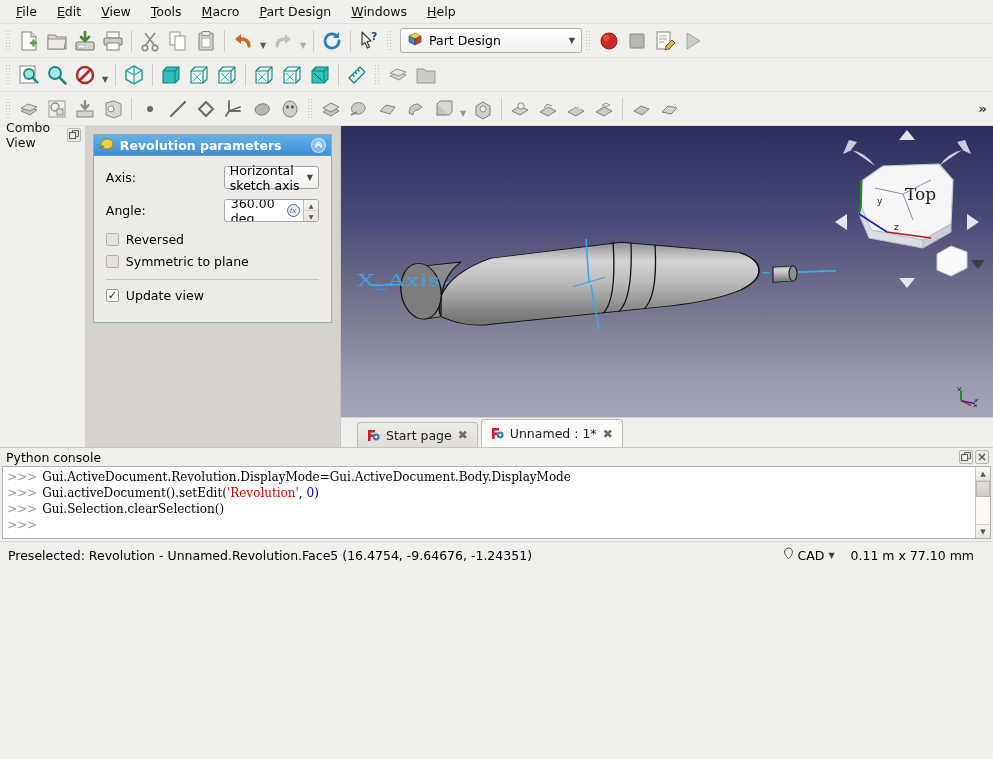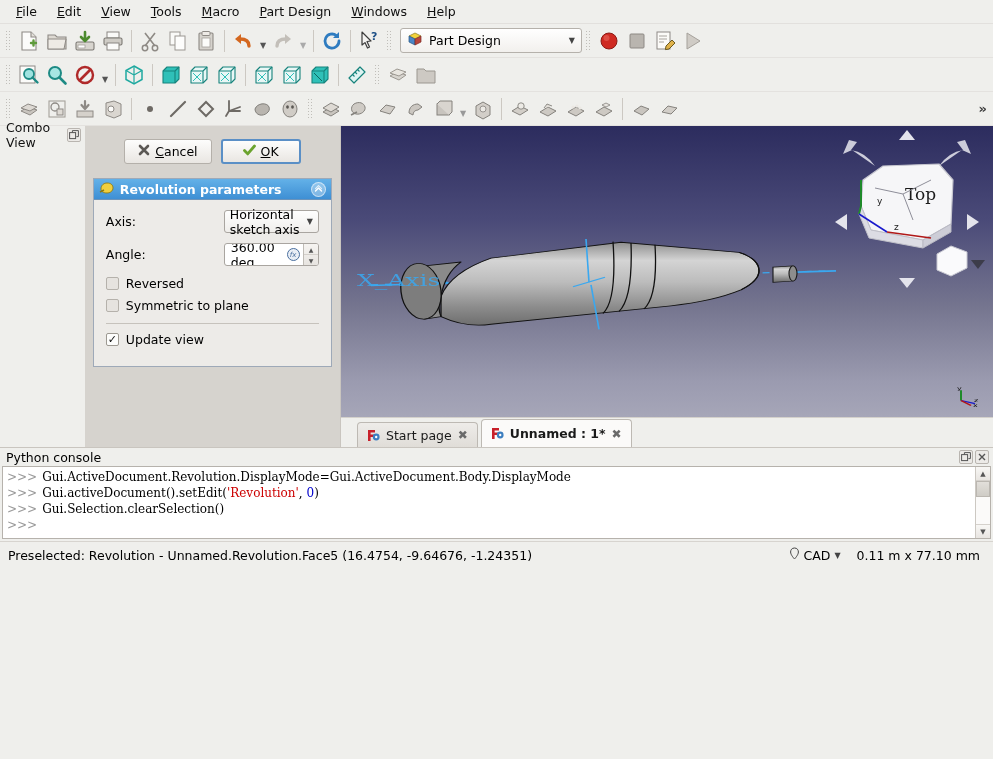--- a/index.html
+++ b/index.html
@@ -120,21 +120,21 @@
   
   .view-col { flex: 1 1 auto; display: flex; flex-direction: column; min-width: 0; background: #efefec; }
   .viewport { flex: 1 1 auto; position: relative; overflow: hidden;
               background: linear-gradient(180deg, #2c2c5e 0%, #4a4a78 32%, #75758f 62%, #9b9bb0 88%, #a6a6b8 100%); }
   .navcube { position: absolute; right: 6px; top: 2px; width: 160px; height: 165px; }
   .viewtabs { height: 30px; flex: 0 0 30px; display: flex; align-items: flex-end; padding-left: 16px;
               background: #efefec; border-top: 1px solid #d4d1cc; }
   .vtab { display: flex; align-items: center; gap: 6px; height: 25px; padding: 0 9px; font-size: 12.5px;
           border: 1px solid #bdb9b3; border-bottom: none; border-radius: 4px 4px 0 0;
           background: linear-gradient(#eeece9,#e0ddd8); margin-right: 3px; color: #1a1a1a; }
-  .vtab.active { background: #fbfaf9; height: 28px; font-weight: bold; }
+  .vtab.active { background: #fbfaf9; height: 28px; }
   .vtab .x { color: #6a6a6a; font-size: 12px; }
   .fc-logo { width: 13px; height: 13px; position: relative; flex: 0 0 13px; }
 
   
   .pyconsole { flex: 0 0 94px; display: flex; flex-direction: column; background: #efefec;
                border-top: 1px solid #c9c5bf; }
   .py-title { display: flex; align-items: center; height: 18px; padding: 0 4px 0 6px; font-size: 12.5px; }
   .py-title .t { flex: 1; }
   .py-body { flex: 1 1 auto; display: flex; background: #fff; border: 1px solid #b6b2ac; margin: 0 2px 2px 2px; min-height:0; }
   .py-lines { flex: 1 1 auto; padding: 2px 0 0 4px; overflow: hidden;
@@ -149,21 +149,21 @@
                     background: linear-gradient(#f8f7f5,#e8e5e1); border-bottom:1px solid #d5d1cc;}
   .py-scroll .arr.bot { border-bottom: none; border-top: 1px solid #d5d1cc; }
   .py-scroll .track { flex: 1; background: #fbfaf9; }
   .py-scroll .thumb { height: 16px; background: linear-gradient(#e2dfda,#cfccc6); border: 1px solid #bbb7b1; }
 
   
   .statusbar { height: 27px; flex: 0 0 27px; display: flex; align-items: center;
                background: #efefec; border-top: 1px solid #d7d4cf; padding: 8px 8px; font-size: 12.5px; }
   .statusbar .msg { flex: 1; }
   .status-cad { display: flex; align-items: center; gap: 4px; margin-right: 16px; }
-  .status-dim { margin-right: 5px; }
+  .status-dim { margin-right: 11px; }
 </style>
 </head>
 <body>
 
 <div id="app">
 
   <div class="menubar">
     <div class="menu-item"><u>F</u><span>ile</span></div>
     <div class="menu-item"><u>E</u><span>dit</span></div>
     <div class="menu-item"><u>V</u><span>iew</span></div>
@@ -534,38 +534,20 @@
         <span class="dock-btn">
           <svg width="10" height="10" viewBox="0 0 10 10">
               <rect x="0.6" y="2.6" width="6" height="6" fill="none" stroke="#555" stroke-width="1"></rect>
               <path d="M3.4 2.6V.6h6v6h-2" fill="none" stroke="#555" stroke-width="1"></path>
             </svg>
         </span>
       </div>
 
 
       <div class="tasks-area">
-        <div class="btn-row">
-          <div class="btn">
-            <span>
-              <svg width="12" height="12" viewBox="0 0 12 12">
-                  <path d="M2 2l8 8M10 2l-8 8" stroke="#5c5955" stroke-width="2.6" stroke-linecap="round"></path>
-                </svg>
-            </span>
-            <span><u>C</u>ancel</span>
-          </div>
-          <div class="btn focus">
-            <span>
-              <svg width="13" height="13" viewBox="0 0 13 13">
-                  <path d="M1.5 6.5l3.2 3.4L11.5 2" stroke="#6ba32e" stroke-width="2.8" fill="none" stroke-linecap="round" stroke-linejoin="round"></path>
-                </svg>
-            </span>
-            <span><u>O</u>K</span>
-          </div>
-        </div>
 
         <div class="param-box">
           <div class="param-head">
             <span>
               <svg width="15" height="15" viewBox="0 0 15 15">
                   <path d="M2 9c0-4 3-6 6-6 4 0 6 2 6 5 0 3-3 5-6 5-4 0-6-2-6-4z" fill="#f0cf3e" stroke="#8d7a14" stroke-width=".9"></path>
                   <path d="M1 12l4-2" stroke="#8d7a14" stroke-width="1.4"></path>
                 </svg>
             </span>
             <span>Revolution parameters</span>

